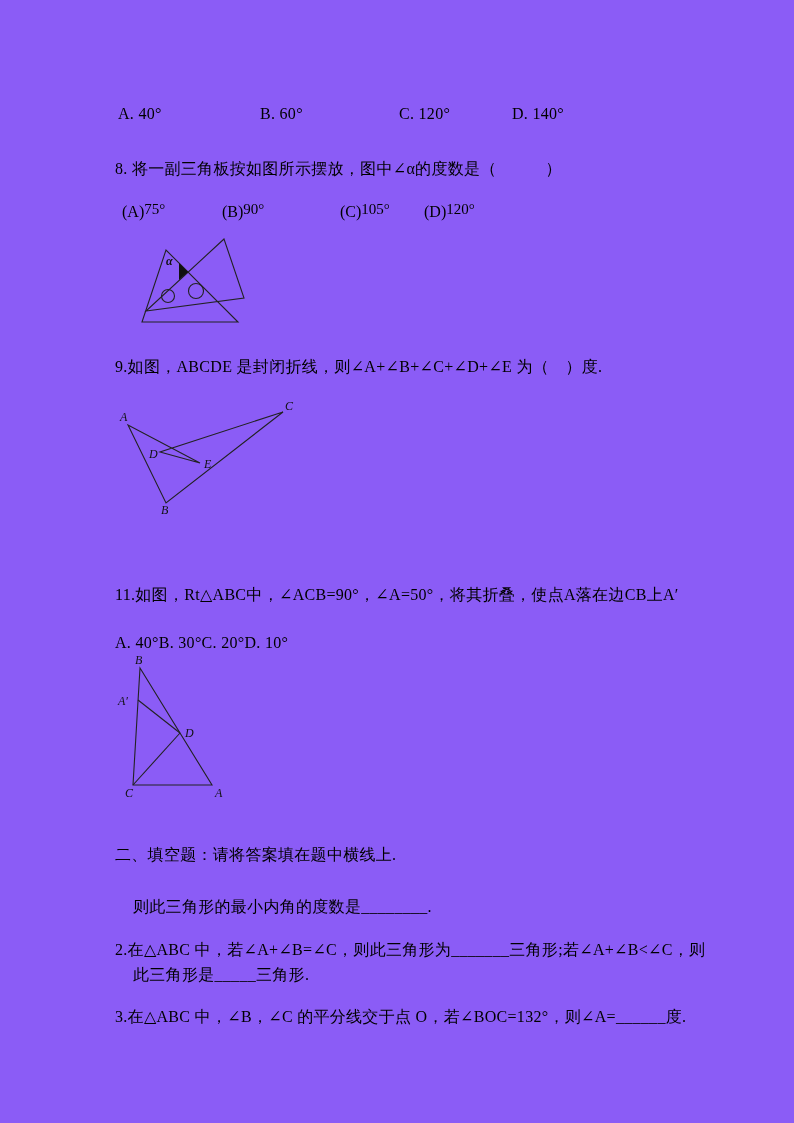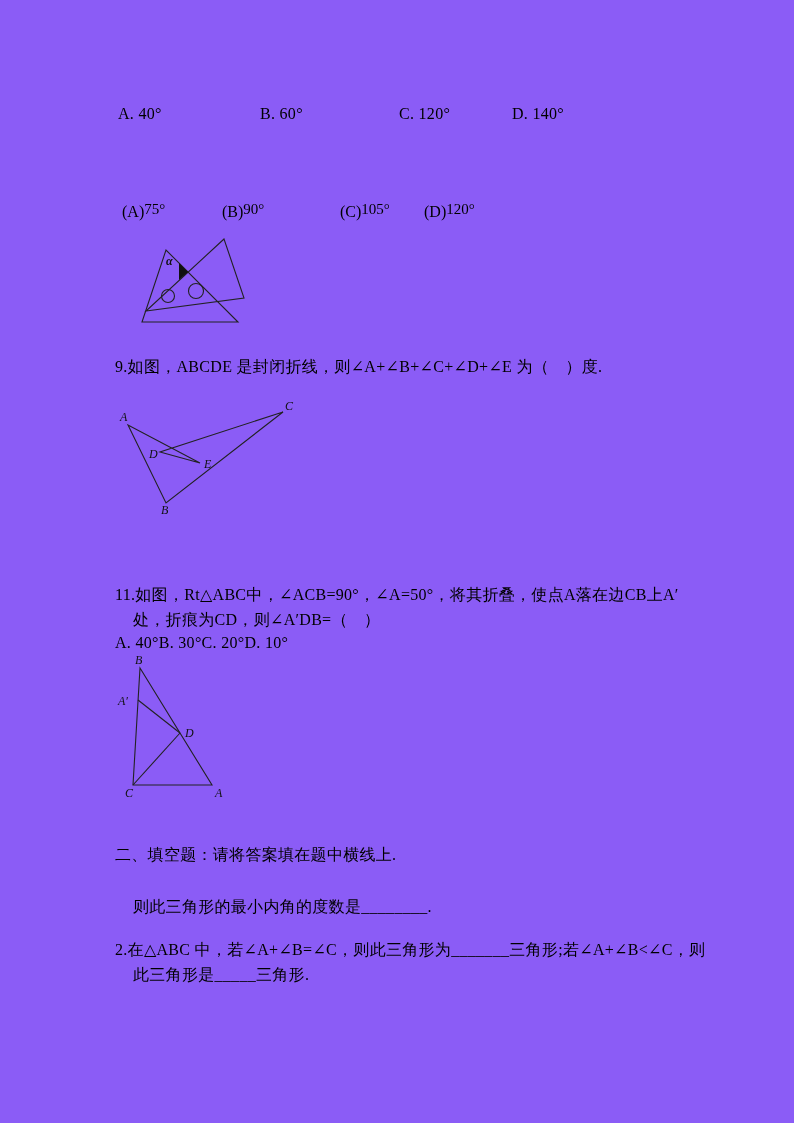--- a/index.html
+++ b/index.html
@@ -22,20 +22,21 @@
 </head>
 <body>
 
 <div class="page">
 
   <span class="line" style="left:118px; top:104px">A. 40°</span>
   <span class="line" style="left:260px; top:104px">B. 60°</span>
   <span class="line" style="left:399px; top:104px">C. 120°</span>
   <span class="line" style="left:512px; top:104px">D. 140°</span>
 
+  <span class="line" style="left:115px; top:159px">8. 将一副三角板按如图所示摆放，图中∠α的度数是（　　　）</span>
 
   <span class="opt-group" style="left:122px; top:203px"><span>(A)</span><span class="opt-val">75°</span></span>
   <span class="opt-group" style="left:222px; top:203px"><span>(B)</span><span class="opt-val">90°</span></span>
   <span class="opt-group" style="left:340px; top:203px"><span>(C)</span><span class="opt-val">105°</span></span>
   <span class="opt-group" style="left:424px; top:203px"><span>(D)</span><span class="opt-val">120°</span></span>
 
   <svg style="left:135px; top:230px" width="120" height="100" viewBox="0 0 120 100">
     <polygon class="fig-stroke" points="7,92 103,92 31,20"></polygon>
     <polygon class="fig-stroke" points="89,9 11,81 109,68"></polygon>
     <circle class="fig-stroke" cx="33" cy="66" r="6.5"></circle>
@@ -50,35 +51,35 @@
     <polygon class="fig-stroke" points="18,25 56,103 173,12 50,52 90,63"></polygon>
     <text class="fig-label" x="10" y="21">A</text>
     <text class="fig-label" x="51" y="114">B</text>
     <text class="fig-label" x="175" y="10">C</text>
     <text class="fig-label" x="39" y="58">D</text>
     <text class="fig-label" x="94" y="68">E</text>
   </svg>
 
 
   <span class="line" style="left:115px; top:585px">11.如图，Rt△ABC中，∠ACB=90°，∠A=50°，将其折叠，使点A落在边CB上A′</span>
-  <span class="line" style="left:133px; top:610px">处，折痕为CD，则∠A′DB=（　）</span>
   <span class="line" style="left:115px; top:633px">A. 40°B. 30°C. 20°D. 10°</span>
 
   <svg style="left:115px; top:655px" width="120" height="150" viewBox="0 0 120 150">
     <polygon class="fig-stroke" points="25,13 18,130 97,130"></polygon>
     <line class="fig-stroke" x1="18" y1="130" x2="65" y2="78"></line>
     <line class="fig-stroke" x1="23" y1="45" x2="65" y2="78"></line>
     <text class="fig-label" x="20" y="9">B</text>
     <text class="fig-label" x="3" y="50">A′</text>
     <text class="fig-label" x="70" y="82">D</text>
     <text class="fig-label" x="10" y="142">C</text>
     <text class="fig-label" x="100" y="142">A</text>
   </svg>
 
   <span class="line" style="left:115px; top:845px">二、填空题：请将答案填在题中横线上.</span>
 
   <span class="line" style="left:133px; top:897px">则此三角形的最小内角的度数是________.</span>
 
   <span class="line" style="left:115px; top:940px">2.在△ABC 中，若∠A+∠B=∠C，则此三角形为_______三角形;若∠A+∠B&lt;∠C，则</span>
   <span class="line" style="left:133px; top:965px">此三角形是_____三角形.</span>
 
+  <span class="line" style="left:115px; top:1007px">3.在△ABC 中，∠B，∠C 的平分线交于点 O，若∠BOC=132°，则∠A=______度.</span>
 
 </div>
 
 </body></html>

